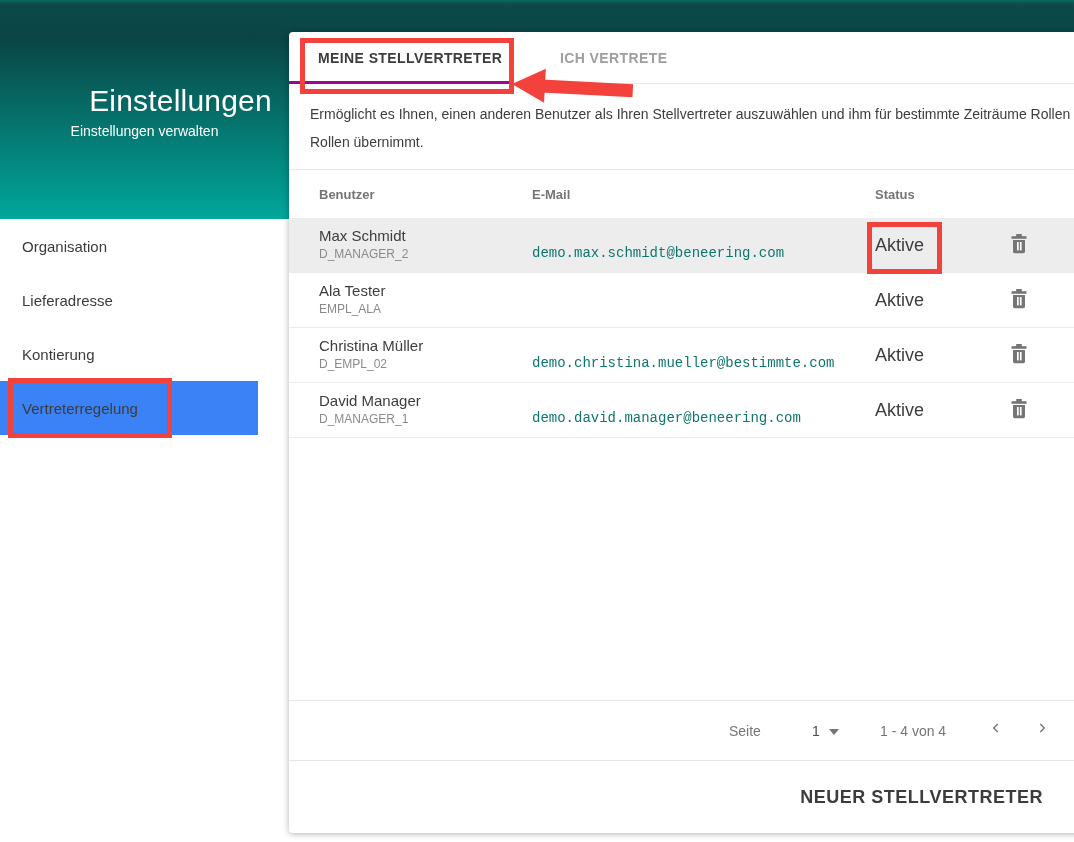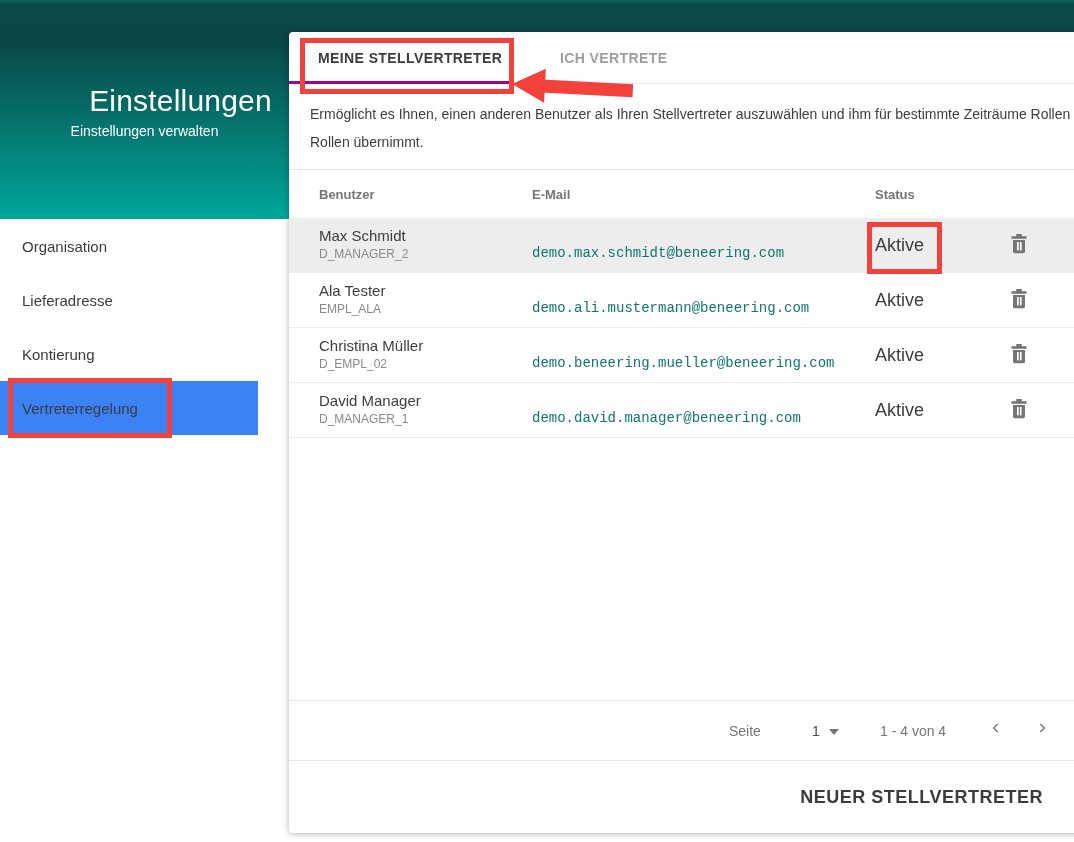--- a/index.html
+++ b/index.html
@@ -149,39 +149,38 @@
                 <rect x="6" y="8" width="1.7" height="8.4" fill="#fff"></rect>
                 <rect x="8.9" y="8" width="1.7" height="8.4" fill="#fff"></rect>
               </svg>
           </span>
         </button>
       </div>
 
       <div class="trow">
         <span class="cell-name">Ala Tester</span>
         <span class="cell-code">EMPL_ALA</span>
-        <span class="cell-email">demo.ali.mustermann@beneering.com</span>
         <span class="cell-status">Aktive</span>
         <button class="cell-del">
           <span>
             <svg width="16" height="20" viewBox="0 0 16 20">
                 <rect x="5.2" y="0" width="5.6" height="3" fill="#757575"></rect>
                 <rect x="0.5" y="2.2" width="15" height="2.6" fill="#757575"></rect>
                 <path d="M2 6 h12 v11.6 a1.6 1.6 0 0 1 -1.6 1.6 h-8.8 a1.6 1.6 0 0 1 -1.6 -1.6 z" fill="#757575"></path>
                 <rect x="6" y="8" width="1.7" height="8.4" fill="#fff"></rect>
                 <rect x="8.9" y="8" width="1.7" height="8.4" fill="#fff"></rect>
               </svg>
           </span>
         </button>
       </div>
 
       <div class="trow">
         <span class="cell-name">Christina Müller</span>
         <span class="cell-code">D_EMPL_02</span>
-        <span class="cell-email">demo.beneering.mueller@beneering.com</span>
+        <span class="cell-email">demo.christina.mueller@bestimmte.com</span>
         <span class="cell-status">Aktive</span>
         <button class="cell-del">
           <span>
             <svg width="16" height="20" viewBox="0 0 16 20">
                 <rect x="5.2" y="0" width="5.6" height="3" fill="#757575"></rect>
                 <rect x="0.5" y="2.2" width="15" height="2.6" fill="#757575"></rect>
                 <path d="M2 6 h12 v11.6 a1.6 1.6 0 0 1 -1.6 1.6 h-8.8 a1.6 1.6 0 0 1 -1.6 -1.6 z" fill="#757575"></path>
                 <rect x="6" y="8" width="1.7" height="8.4" fill="#fff"></rect>
                 <rect x="8.9" y="8" width="1.7" height="8.4" fill="#fff"></rect>
               </svg>

